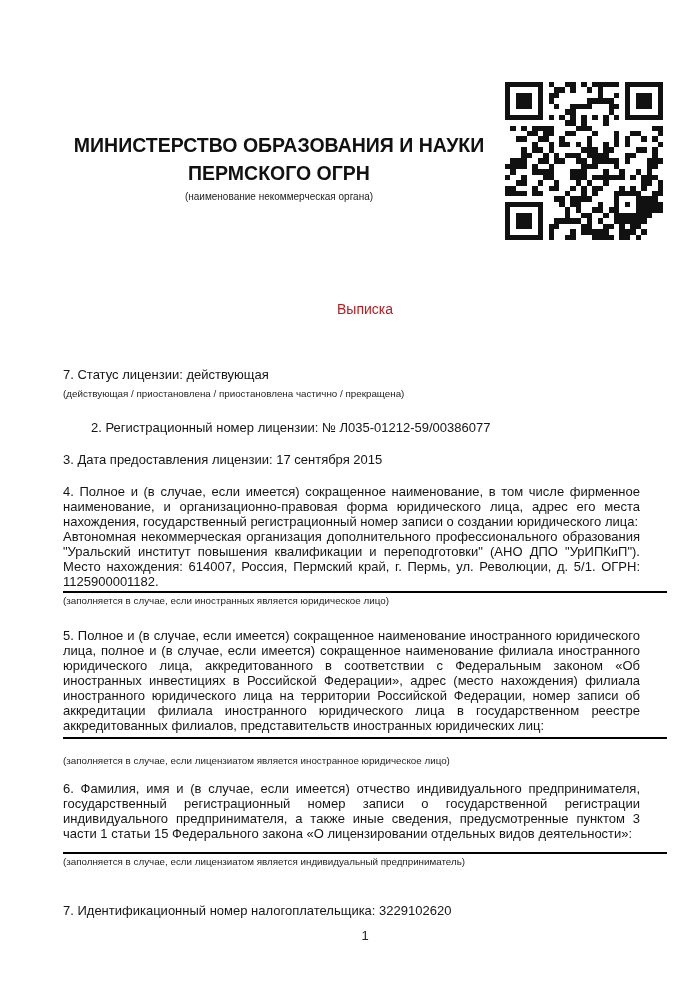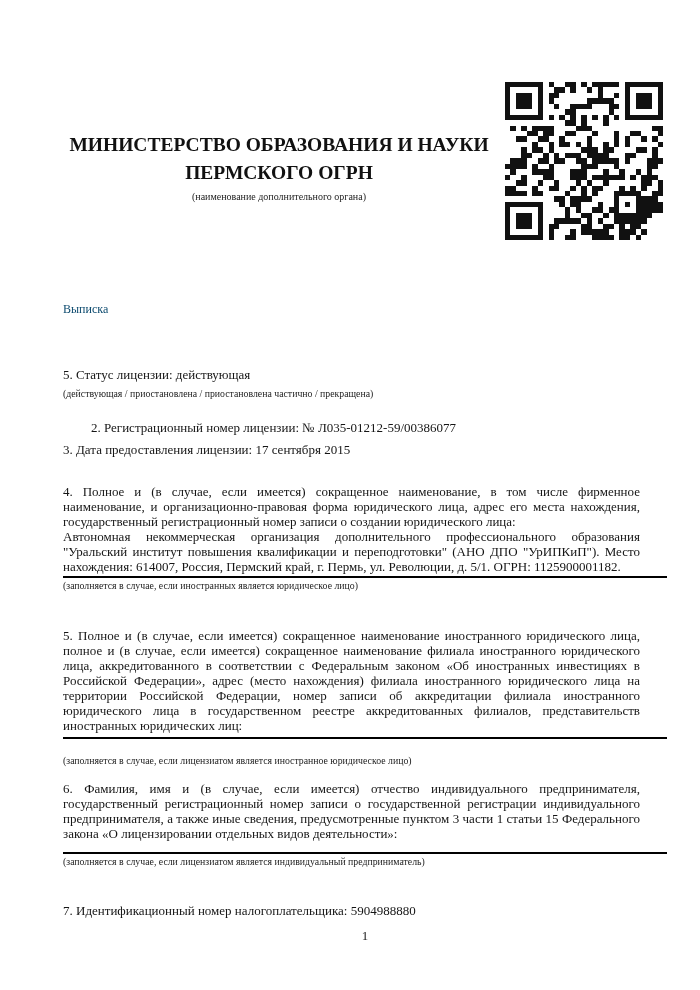--- a/index.html
+++ b/index.html
@@ -1,44 +1,44 @@
 <!DOCTYPE html>
 <html><head>
 <meta charset="utf-8">
 <style>
   html,body{margin:0;padding:0;background:#ffffff;}
   .page{
     position:relative;
     width:700px;height:990px;
     background:#ffffff;
-    font-family:Liberation Serif, serif;
+    font-family:Liberation Sans, sans-serif;
     color:#1b1b1b;
     overflow:hidden;
     border-radius:25px;
   }
   
   .header-block{position:absolute;left:63px;top:131px;width:432px;text-align:center;}
   .ministry-name{font-weight:bold;font-size:19.5px;line-height:28px;color:#111;}
   .header-caption{font-size:10px;line-height:12px;margin-top:4px;color:#222;}
   
   .qr-box{position:absolute;left:505px;top:82px;width:158px;height:158px;}
   .qr-box svg{display:block;width:158px;height:158px;shape-rendering:crispEdges;}
   
-  .title-block{position:absolute;left:63px;top:301px;width:604px;
-    font-size:12px;line-height:17.5px;color:#0c4a6e;}
+  .title-block{position:absolute;left:63px;top:301px;width:604px;text-align:center;
+    font-size:14px;line-height:17.5px;color:#b91c1c;}
   
   .item{position:absolute;left:63px;width:604px;font-size:13px;color:#151515;}
   .plain-line{line-height:16px;}
   .para{width:577px;text-align:justify;line-height:15px;}
   .rule{border:0;border-top:2px solid #000;margin:0;width:604px;height:0;}
   .cap{font-size:9.8px;line-height:12px;color:#222;}
   #item-1{top:367px;}
   #item-1 .cap{margin-top:5px;}
   #item-2{top:420px;margin-left:28px;}
-  #item-3{top:442px;}
+  #item-3{top:452px;}
   #item-4{top:484px;}
   #item-4 .rule{margin-top:2px;}
   #item-4 .cap{margin-top:2px;}
   #item-5{top:628px;}
   #item-5 .rule{margin-top:4px;}
   #item-5 .cap{margin-top:16px;}
   #item-6{top:781px;}
   #item-6 .rule{margin-top:11px;}
   #item-6 .cap{margin-top:2px;}
   #item-7{top:903px;}
@@ -48,21 +48,21 @@
 </head>
 <body>
 
 <div class="page">
 
   <div class="header-block">
     <div class="ministry-name">
       <div>МИНИСТЕРСТВО ОБРАЗОВАНИЯ И НАУКИ</div>
       <div>ПЕРМСКОГО ОГРН</div>
     </div>
-    <div class="header-caption">(наименование дополнительного органа)</div>
+    <div class="header-caption">(наименование некоммерческая органа)</div>
   </div>
 
   <div class="qr-box">
     <svg id="qr-svg" viewBox="0 0 29 29" xmlns="http://www.w3.org/2000/svg">
         <rect x="0" y="0" width="1" height="1" fill="#111111"></rect>
         <rect x="1" y="0" width="1" height="1" fill="#111111"></rect>
         <rect x="2" y="0" width="1" height="1" fill="#111111"></rect>
         <rect x="3" y="0" width="1" height="1" fill="#111111"></rect>
         <rect x="4" y="0" width="1" height="1" fill="#111111"></rect>
         <rect x="5" y="0" width="1" height="1" fill="#111111"></rect>
@@ -458,21 +458,21 @@
         <rect x="22" y="28" width="1" height="1" fill="#111111"></rect>
         <rect x="24" y="28" width="1" height="1" fill="#111111"></rect>
       </svg>
   </div>
 
   <div class="title-block">
     <div>Выписка</div>
   </div>
 
   <div class="item" id="item-1">
-    <div class="plain-line">5. Статус лицензии: действующая</div>
+    <div class="plain-line">7. Статус лицензии: действующая</div>
     <div class="cap">(действующая / приостановлена / приостановлена частично / прекращена)</div>
   </div>
 
   <div class="item" id="item-2">
     <div class="plain-line">2. Регистрационный номер лицензии: № Л035-01212-59/00386077</div>
   </div>
 
   <div class="item" id="item-3">
     <div class="plain-line">3. Дата предоставления лицензии: 17 сентября 2015</div>
   </div>
@@ -490,18 +490,18 @@
     <div class="cap">(заполняется в случае, если лицензиатом является иностранное юридическое лицо)</div>
   </div>
 
   <div class="item" id="item-6">
     <div class="para">6. Фамилия, имя и (в случае, если имеется) отчество индивидуального предпринимателя, государственный регистрационный номер записи о государственной регистрации индивидуального предпринимателя, а также иные сведения, предусмотренные пунктом 3 части 1 статьи 15 Федерального закона «О лицензировании отдельных видов деятельности»:</div>
     <hr class="rule">
     <div class="cap">(заполняется в случае, если лицензиатом является индивидуальный предприниматель)</div>
   </div>
 
   <div class="item" id="item-7">
-    <div class="plain-line">7. Идентификационный номер налогоплательщика: 5904988880</div>
+    <div class="plain-line">7. Идентификационный номер налогоплательщика: 3229102620</div>
   </div>
 
   <div class="page-number">1</div>
 
 </div>
 
 </body></html>

